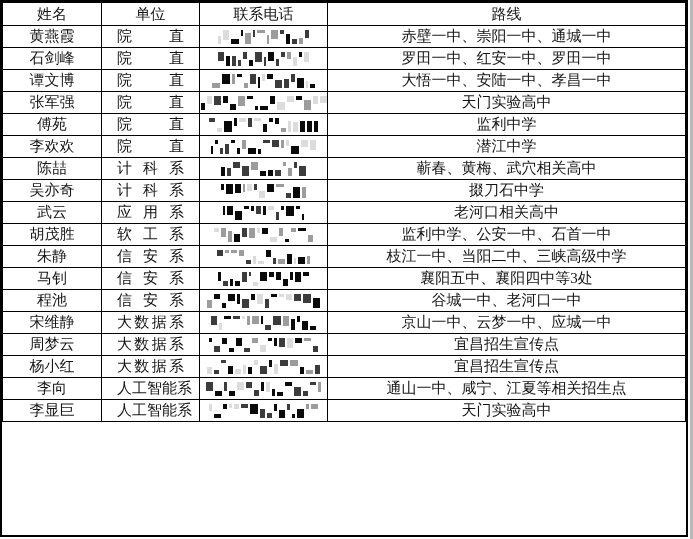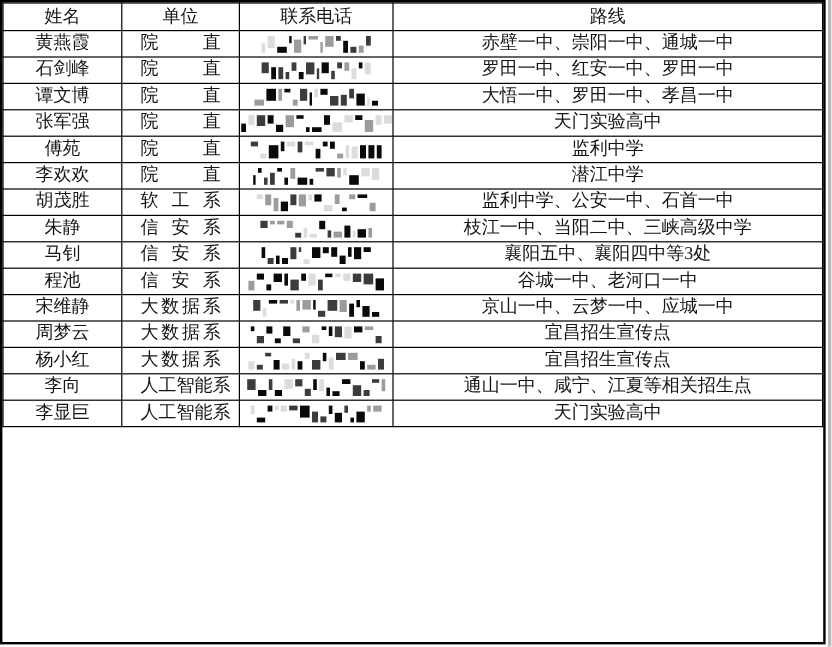--- a/index.html
+++ b/index.html
@@ -126,21 +126,21 @@
               <span style="width: 3.2px; height: 7.3px; background: rgb(156, 156, 156); opacity: 0.35; align-self: flex-start;"></span>
               <span style="width: 5.7px; height: 5.7px; background: rgb(10, 10, 10); opacity: 1; align-self: flex-start;"></span>
               <span style="width: 6.5px; height: 7.8px; background: rgb(60, 60, 60); opacity: 1; align-self: flex-end;"></span>
               <span style="width: 5.1px; height: 8.2px; background: rgb(60, 60, 60); opacity: 1; align-self: flex-end;"></span>
               <span style="width: 3.9px; height: 8px; background: rgb(60, 60, 60); opacity: 1; align-self: flex-start;"></span>
               <span style="width: 7.2px; height: 9.6px; background: rgb(10, 10, 10); opacity: 1; align-self: flex-end;"></span>
               <span style="width: 2.3px; height: 6.5px; background: rgb(156, 156, 156); opacity: 0.35; align-self: flex-end;"></span>
               <span style="width: 4.8px; height: 4px; background: rgb(10, 10, 10); opacity: 1; align-self: flex-end;"></span>
             </div>
           </td>
-          <td class="col-route">大悟一中、罗田一中、孝昌一中</td>
+          <td class="col-route">大悟一中、安陆一中、孝昌一中</td>
         </tr>
         <tr>
           <td class="col-name">张军强</td>
           <td class="col-unit">院直</td>
           <td class="col-phone">
             <div class="redact">
               <span style="width: 4px; height: 6.8px; background: rgb(10, 10, 10); opacity: 1; align-self: flex-end;"></span>
               <span style="width: 5.9px; height: 8.9px; background: rgb(156, 156, 156); opacity: 0.35; align-self: flex-start;"></span>
               <span style="width: 7px; height: 9.1px; background: rgb(60, 60, 60); opacity: 1; align-self: flex-start;"></span>
               <span style="width: 4.4px; height: 7.8px; background: rgb(10, 10, 10); opacity: 1; align-self: flex-start;"></span>
@@ -204,20 +204,84 @@
               <span style="width: 3.1px; height: 8.9px; background: rgb(156, 156, 156); opacity: 1; align-self: flex-start;"></span>
               <span style="width: 2.9px; height: 6.2px; background: rgb(156, 156, 156); opacity: 0.35; align-self: flex-start;"></span>
               <span style="width: 7.7px; height: 7.1px; background: rgb(10, 10, 10); opacity: 1; align-self: flex-end;"></span>
               <span style="width: 7.4px; height: 7.2px; background: rgb(156, 156, 156); opacity: 0.35; align-self: flex-start;"></span>
               <span style="width: 5.5px; height: 10.1px; background: rgb(156, 156, 156); opacity: 0.35; align-self: flex-start;"></span>
             </div>
           </td>
           <td class="col-route">潜江中学</td>
         </tr>
         <tr>
+          <td class="col-name">陈喆</td>
+          <td class="col-unit">计科系</td>
+          <td class="col-phone">
+            <div class="redact">
+              <span style="width: 4.2px; height: 8.9px; background: rgb(10, 10, 10); opacity: 1; align-self: flex-end;"></span>
+              <span style="width: 3.6px; height: 7.4px; background: rgb(60, 60, 60); opacity: 1; align-self: flex-end;"></span>
+              <span style="width: 7px; height: 6.9px; background: rgb(60, 60, 60); opacity: 1; align-self: flex-start;"></span>
+              <span style="width: 6.7px; height: 9.3px; background: rgb(60, 60, 60); opacity: 1; align-self: flex-end;"></span>
+              <span style="width: 7.5px; height: 8.3px; background: rgb(156, 156, 156); opacity: 1; align-self: flex-start;"></span>
+              <span style="width: 6px; height: 4.1px; background: rgb(10, 10, 10); opacity: 1; align-self: flex-end;"></span>
+              <span style="width: 5.2px; height: 5.5px; background: rgb(10, 10, 10); opacity: 1; align-self: flex-end;"></span>
+              <span style="width: 6px; height: 5.2px; background: rgb(60, 60, 60); opacity: 1; align-self: flex-end;"></span>
+              <span style="width: 2.5px; height: 4.7px; background: rgb(156, 156, 156); opacity: 1; align-self: flex-start;"></span>
+              <span style="width: 4.6px; height: 7.1px; background: rgb(156, 156, 156); opacity: 1; align-self: flex-end;"></span>
+              <span style="width: 2.4px; height: 6.9px; background: rgb(60, 60, 60); opacity: 1; align-self: flex-start;"></span>
+              <span style="width: 7.1px; height: 9.5px; background: rgb(60, 60, 60); opacity: 1; align-self: flex-end;"></span>
+            </div>
+          </td>
+          <td class="col-route">蕲春、黄梅、武穴相关高中</td>
+        </tr>
+        <tr>
+          <td class="col-name">吴亦奇</td>
+          <td class="col-unit">计科系</td>
+          <td class="col-phone">
+            <div class="redact">
+              <span style="width: 2.3px; height: 6.7px; background: rgb(10, 10, 10); opacity: 1; align-self: flex-start;"></span>
+              <span style="width: 7.7px; height: 10.9px; background: rgb(10, 10, 10); opacity: 1; align-self: flex-start;"></span>
+              <span style="width: 5.1px; height: 9.9px; background: rgb(10, 10, 10); opacity: 1; align-self: flex-start;"></span>
+              <span style="width: 2.9px; height: 8.8px; background: rgb(156, 156, 156); opacity: 1; align-self: flex-start;"></span>
+              <span style="width: 4.4px; height: 7.1px; background: rgb(156, 156, 156); opacity: 0.35; align-self: flex-start;"></span>
+              <span style="width: 3px; height: 6.2px; background: rgb(60, 60, 60); opacity: 1; align-self: flex-start;"></span>
+              <span style="width: 6.3px; height: 6.6px; background: rgb(156, 156, 156); opacity: 0.35; align-self: flex-end;"></span>
+              <span style="width: 7px; height: 8.6px; background: rgb(10, 10, 10); opacity: 1; align-self: flex-start;"></span>
+              <span style="width: 7.9px; height: 3.1px; background: rgb(156, 156, 156); opacity: 1; align-self: flex-start;"></span>
+              <span style="width: 5.3px; height: 4.8px; background: rgb(60, 60, 60); opacity: 1; align-self: flex-end;"></span>
+              <span style="width: 6.8px; height: 10.2px; background: rgb(10, 10, 10); opacity: 1; align-self: flex-end;"></span>
+              <span style="width: 3.5px; height: 10.7px; background: rgb(156, 156, 156); opacity: 1; align-self: flex-end;"></span>
+            </div>
+          </td>
+          <td class="col-route">掇刀石中学</td>
+        </tr>
+        <tr>
+          <td class="col-name">武云</td>
+          <td class="col-unit">应用系</td>
+          <td class="col-phone">
+            <div class="redact">
+              <span style="width: 2.5px; height: 9.7px; background: rgb(10, 10, 10); opacity: 1; align-self: flex-start;"></span>
+              <span style="width: 5.4px; height: 9.9px; background: rgb(10, 10, 10); opacity: 1; align-self: flex-start;"></span>
+              <span style="width: 7px; height: 9px; background: rgb(10, 10, 10); opacity: 1; align-self: flex-end;"></span>
+              <span style="width: 5.5px; height: 3.3px; background: rgb(10, 10, 10); opacity: 1; align-self: flex-start;"></span>
+              <span style="width: 3.2px; height: 5.1px; background: rgb(10, 10, 10); opacity: 1; align-self: flex-start;"></span>
+              <span style="width: 4.1px; height: 8.8px; background: rgb(60, 60, 60); opacity: 1; align-self: flex-start;"></span>
+              <span style="width: 3.6px; height: 9.5px; background: rgb(10, 10, 10); opacity: 1; align-self: flex-start;"></span>
+              <span style="width: 5.5px; height: 4.1px; background: rgb(156, 156, 156); opacity: 0.35; align-self: flex-start;"></span>
+              <span style="width: 3.6px; height: 7.1px; background: rgb(60, 60, 60); opacity: 1; align-self: flex-end;"></span>
+              <span style="width: 2.6px; height: 4.7px; background: rgb(10, 10, 10); opacity: 1; align-self: flex-start;"></span>
+              <span style="width: 8px; height: 10.7px; background: rgb(10, 10, 10); opacity: 1; align-self: flex-start;"></span>
+              <span style="width: 3.7px; height: 3.7px; background: rgb(10, 10, 10); opacity: 1; align-self: flex-start;"></span>
+              <span style="width: 2.6px; height: 5.1px; background: rgb(10, 10, 10); opacity: 1; align-self: flex-end;"></span>
+            </div>
+          </td>
+          <td class="col-route">老河口相关高中</td>
+        </tr>
+        <tr>
           <td class="col-name">胡茂胜</td>
           <td class="col-unit">软工系</td>
           <td class="col-phone">
             <div class="redact">
               <span style="width: 4.6px; height: 4.2px; background: rgb(156, 156, 156); opacity: 0.35; align-self: flex-start;"></span>
               <span style="width: 4.7px; height: 9.7px; background: rgb(156, 156, 156); opacity: 1; align-self: flex-start;"></span>
               <span style="width: 4.3px; height: 10.6px; background: rgb(156, 156, 156); opacity: 1; align-self: flex-end;"></span>
               <span style="width: 5.7px; height: 7.1px; background: rgb(10, 10, 10); opacity: 1; align-self: flex-end;"></span>
               <span style="width: 4.8px; height: 9.3px; background: rgb(60, 60, 60); opacity: 1; align-self: flex-start;"></span>
               <span style="width: 6.7px; height: 10px; background: rgb(156, 156, 156); opacity: 1; align-self: flex-start;"></span>

